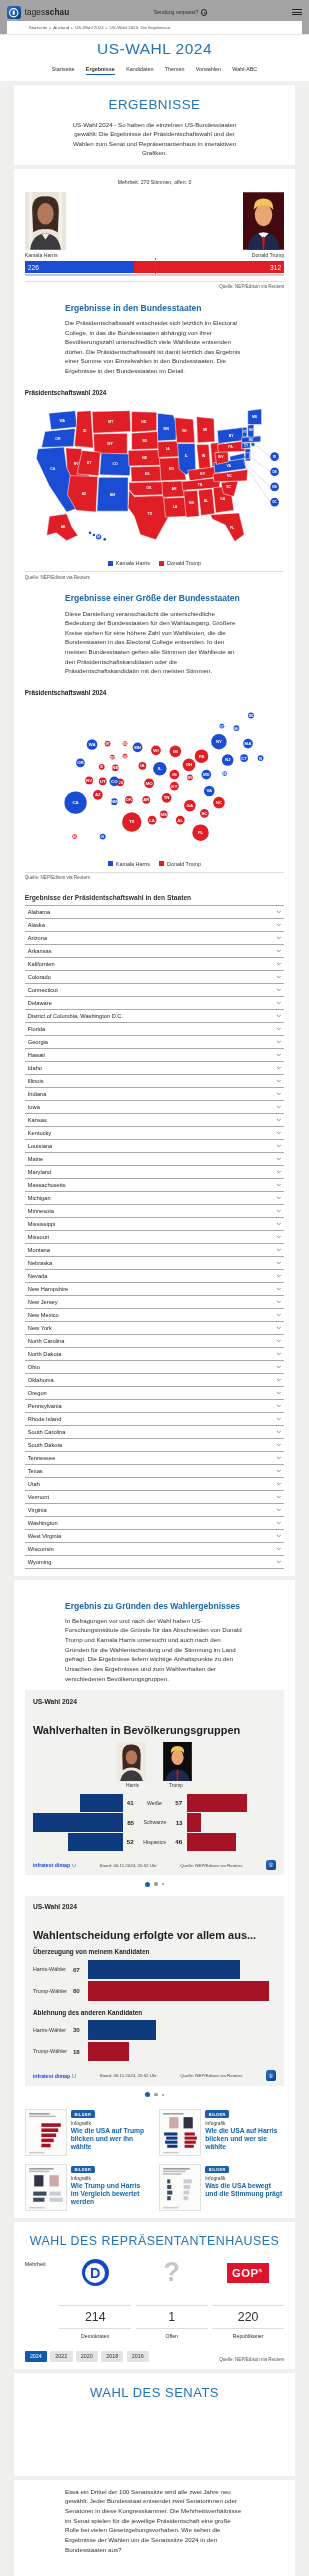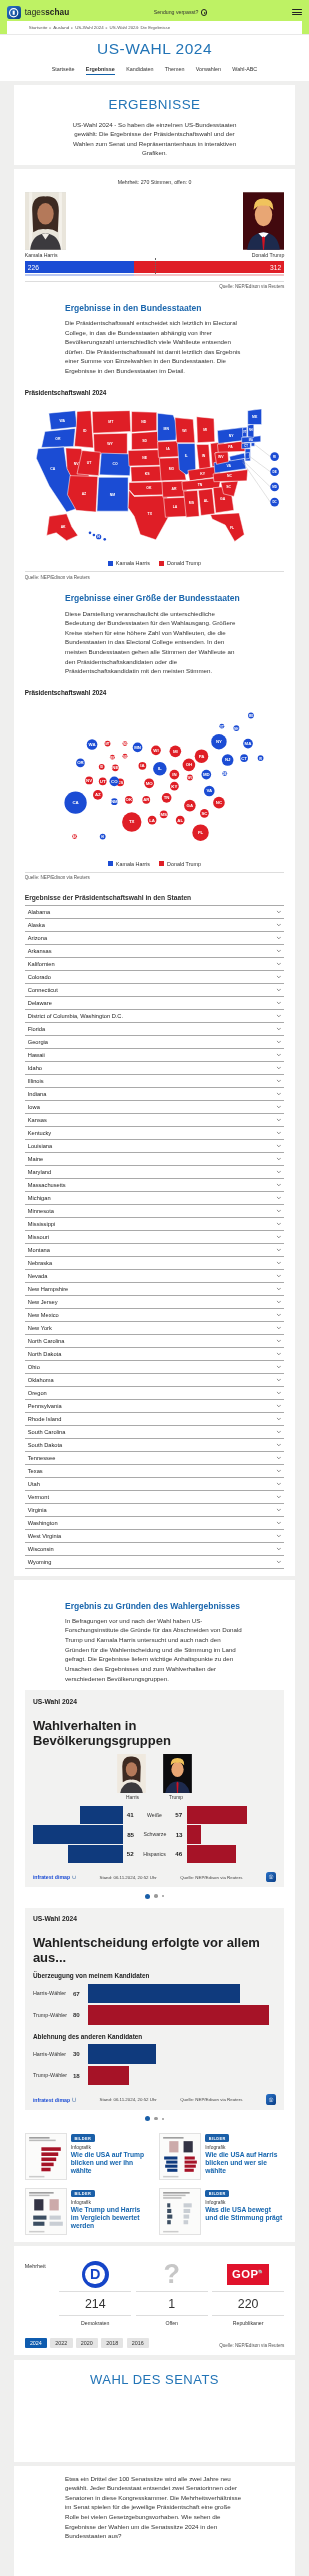--- a/index.html
+++ b/index.html
@@ -1,21 +1,21 @@
 <!DOCTYPE html>
 <html style="font-size:8.2px"><head>
 <meta charset="utf-8">
 <style>
   * { margin:0; padding:0; box-sizing:border-box; }
   html,body { background:#efefee; }
   body { width:309px; font-family:"Liberation Sans", sans-serif; color:#333; }
   .page { width:309px; }
 
   
-  .site-header { background:#bef264; padding:3.6px 7.2px 0 7.2px; }
+  .site-header { background:#a3a3a3; padding:3.6px 7.2px 0 7.2px; }
   .logo-row { display:flex; align-items:center; height:17.5px; }
   .logo-box { width:13.4px; height:13.4px; border-radius:3.1px;
       background:linear-gradient(135deg,#2a72c8,#0b3f86); position:relative; flex:0 0 auto; }
   .logo-box svg { position:absolute; inset:0; }
   .wordmark { font-size:8.2px; color:#222; margin-left:4.1px; letter-spacing:0.1px; }
   .wordmark b { font-weight:bold; }
   .header-mid { flex:1; text-align:center; font-size:5.2px; color:#333; }
   .play-circle { display:inline-block; width:6.7px; height:6.7px; border:0.7px solid #222; border-radius:50%;
       vertical-align:-1.5px; margin-left:2.1px; position:relative; }
   .play-circle::after { content:""; position:absolute; left:2.1px; top:1.5px;
@@ -62,21 +62,21 @@
   
   .acc-h { font-size:6.7px; font-weight:bold; margin:13.4px 0 4.1px; }
   .acc { border-bottom:0.5px solid #a9a9a9; }
   .acc-row { display:flex; justify-content:space-between; align-items:center;
       border-top:0.5px solid #a9a9a9; height:13px; font-size:5.7px; color:#222; padding:0 3.1px; cursor:pointer; }
   .acc-row svg { flex:0 0 auto; }
 
   
   .ichart { background:#f2f2f1; padding:7.2px 8.2px 5.2px; margin-top:7.2px; }
   .ichart .kick { font-size:6.7px; font-weight:bold; color:#222; }
-  .ichart .ititle { font-size:13px; font-weight:bold; color:#222; margin-top:13px; }
+  .ichart .ititle { font-size:11px; font-weight:bold; color:#222; margin-top:19px; }
   .photo-pair { display:flex; justify-content:center; gap:17.5px; margin-top:6.2px; }
   .photo-pair .ph { width:29px; height:39px; }
   .photo-cap { display:flex; justify-content:center; gap:30px; font-size:4.9px; color:#333; margin-top:2.1px; }
   .demo-rows { margin-top:5.2px; }
   .demo-row { display:grid; grid-template-columns:1fr 15.5px 33px 15.5px 1fr; align-items:center; height:19.6px; }
   .demo-row .bl { justify-self:end; background:#0f3a7d; height:18.5px; }
   .demo-row .br { justify-self:start; background:#a61327; height:18.5px; }
   .demo-row .num { font-size:6.2px; font-weight:bold; color:#222; text-align:center; }
   .demo-row .lab { font-size:5.2px; color:#333; text-align:center; }
   .ifoot { display:flex; align-items:center; justify-content:space-between; margin-top:8.2px; font-size:4.4px; color:#444; }
@@ -115,21 +115,21 @@
   .party-table { flex:1; display:grid; grid-template-columns:1fr 1fr 1fr; column-gap:4.1px; margin-top:2.1px; }
   .party-cell { text-align:center; }
   .party-logo { height:30px; display:flex; align-items:center; justify-content:center; }
   .dem-logo { width:27px; height:27px; border-radius:50%; background:#1545c8; position:relative; }
   .dem-logo::before { content:""; position:absolute; inset:3.6px; background:#fff; border-radius:50%; }
   .dem-logo::after { content:"D"; position:absolute; inset:0; display:flex; align-items:center; justify-content:center;
       font-size:14.4px; font-weight:bold; color:#1545c8; }
   .q-mark { font-size:27px; font-weight:bold; color:#c7c7c7; line-height:1; }
   .gop-logo { background:#e0132c; color:#fff; font-weight:bold; font-size:11.3px; padding:4.1px 5.2px; letter-spacing:0.5px; }
   .gop-logo sup { font-size:4.1px; }
-  .party-num { border-top:0.5px solid #ddd; border-bottom:0.5px solid #ddd; font-size:12.4px; color:#333; padding:4.1px 0; margin-top:2px;text-align:center; }
+  .party-num { border-top:0.5px solid #ddd; border-bottom:0.5px solid #ddd; font-size:12.4px; color:#333; padding:4.1px 0; margin-top:17px;text-align:center; }
   .party-lab { font-size:5.2px; color:#333; padding:4.1px 0 1px; }
   .years { display:flex; gap:3.1px; margin-top:11.3px; }
   .year-btn { background:#e4e4e4; color:#333; font-size:5.4px; padding:2.1px 5.2px; border-radius:1px; cursor:pointer; }
   .year-btn.active { background:#0f5caf; color:#fff; }
   .house-foot { display:flex; justify-content:space-between; align-items:flex-end; }
 
   .empty-block { width:100%; }
 </style>
 </head>
 <body>
@@ -956,20 +956,21 @@
               <rect x="14" y="61" width="7" height="8" fill="#3d4f63"></rect>
               <rect x="46" y="61" width="9" height="8" fill="#c9ced4"></rect>
               <rect x="6" y="82" width="30" height="3" fill="#ccc"></rect>
             </svg></div>
           <div><span class="badge">BILDER</span><div class="t-kick">Infografik</div><div class="t-title">Was die USA bewegt und die Stimmung prägt</div></div>
         </div>
       </div>
   </section>
 
   <section class="card">
+    <h2 class="center-h" style="font-size:12.4px">WAHL DES REPRÄSENTANTENHAUSES</h2>
     <div class="house-wrap">
       <div class="donut-col">
         <div class="donut-cap">Mehrheit</div>
       </div>
       <div class="party-table">
         <div class="party-cell">
           <div class="party-logo">
               <div class="dem-logo"></div>
             </div>
           <div class="party-num">214</div>

